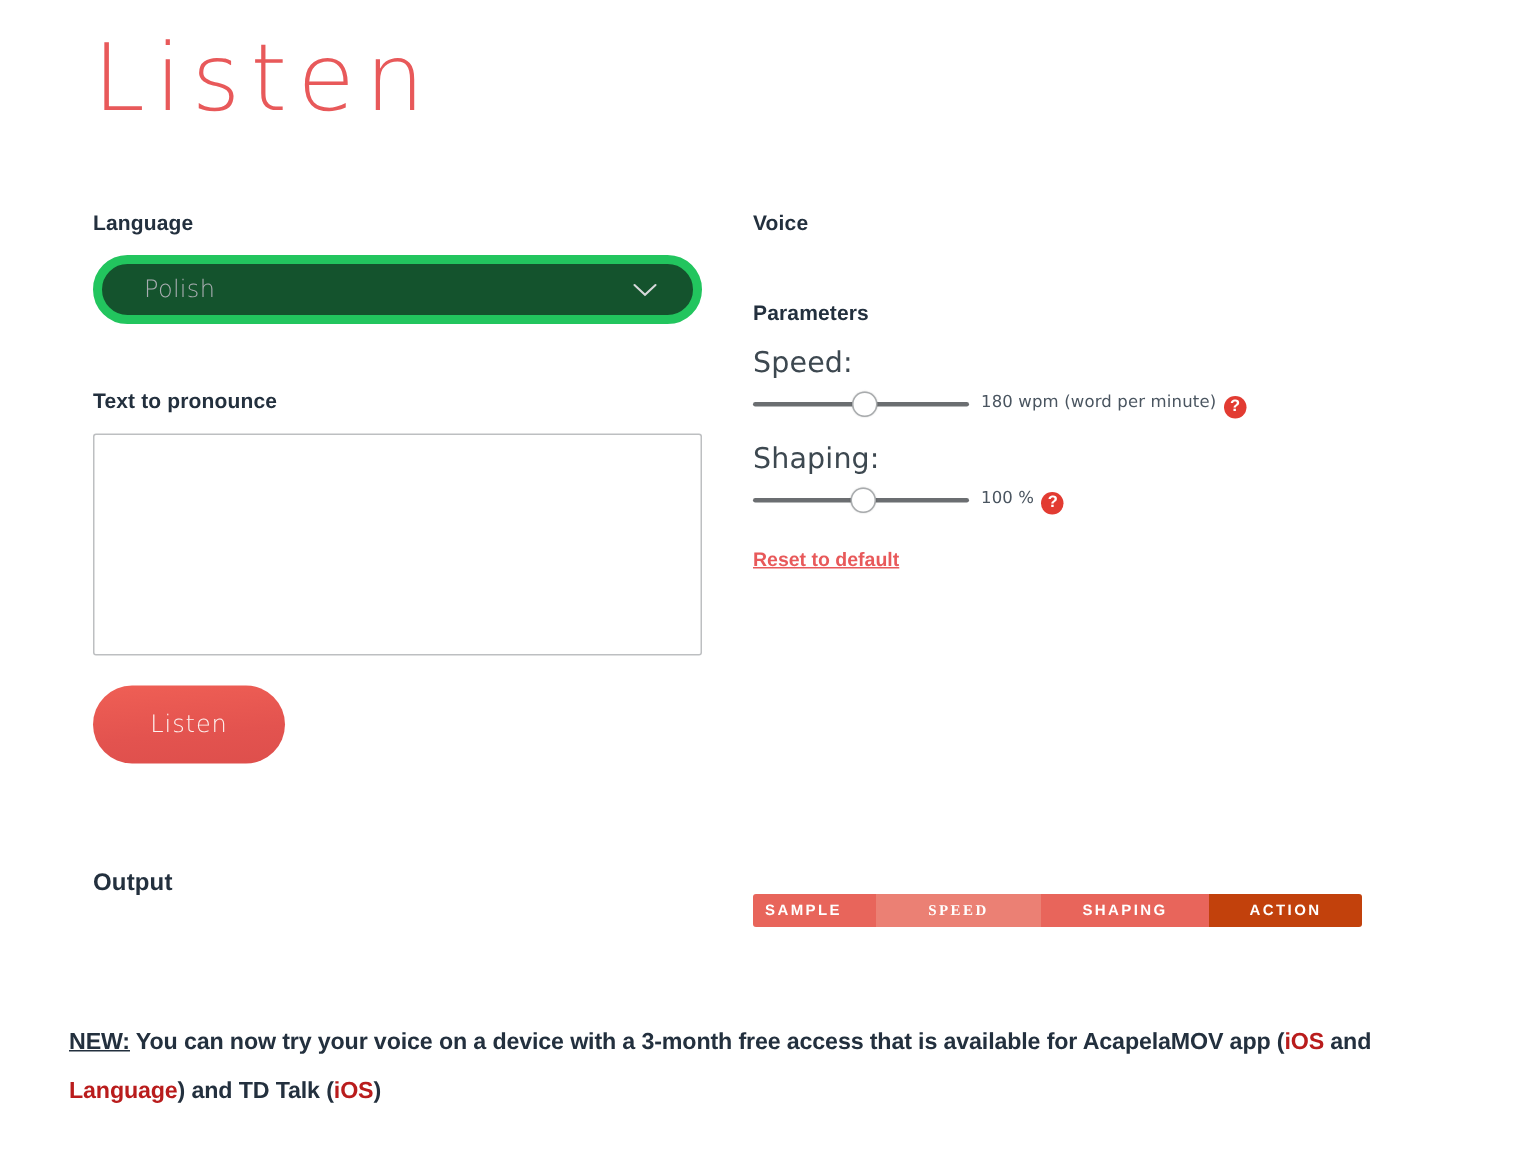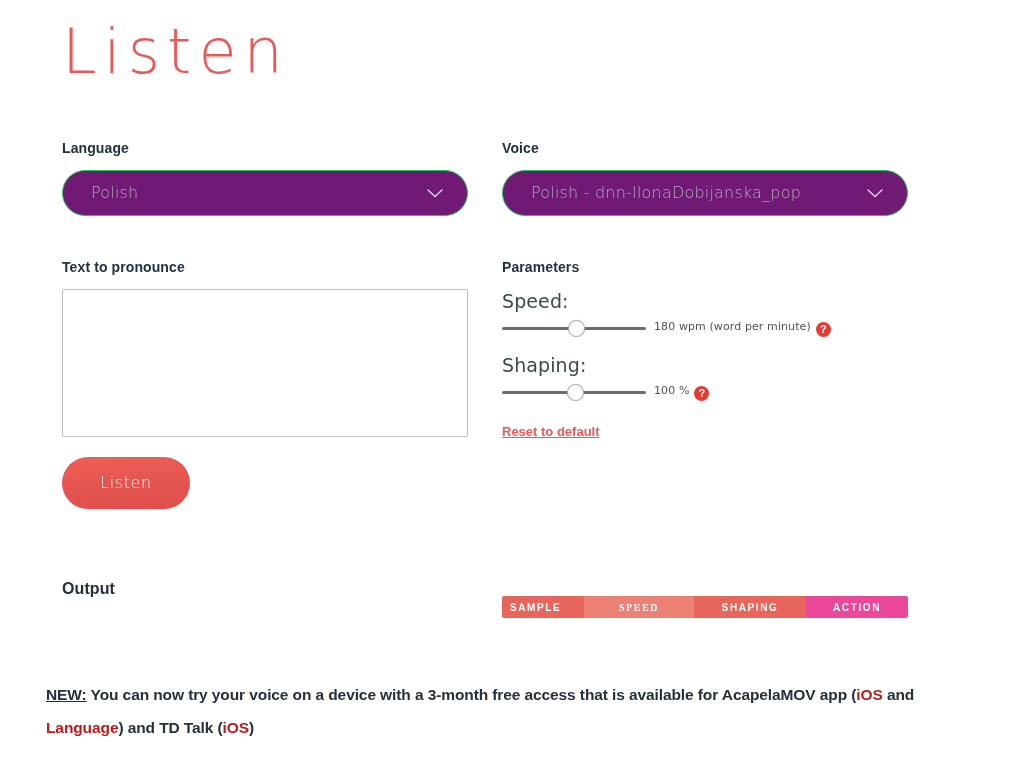--- a/index.html
+++ b/index.html
@@ -51,23 +51,23 @@
     color: #23303e;
     letter-spacing: 0.1px;
     margin: 0 0 13px 0;
     line-height: 1.2;
   }
 
   
   .select-pill {
     position: relative;
     height: 46px;
-    border: 1px solid #22c55e;
+    border: 6px solid #22c55e;
     border-radius: 23px;
-    background: #701a75;
+    background: #14532d;
     display: flex;
     align-items: center;
     padding: 0 46px 0 28px;
     cursor: pointer;
   }
   .select-pill .select-value {
     font-family: "DejaVu Sans", sans-serif;
     font-size: 16px;
     font-weight: 300;
     color: #a9adb1;
@@ -229,21 +229,21 @@
     align-items: center;
     justify-content: center;
     color: #ffffff;
     font-size: 10px;
     font-weight: bold;
     letter-spacing: 1.6px;
   }
   .th.c0 { background: #e8655b; width: 82px; justify-content: flex-start; padding-left: 8px; }
   .th.c1 { background: #eb8074; width: 110px; font-family: Liberation Serif, serif; }
   .th.c2 { background: #e8655b; width: 112px; }
-  .th.c3 { background: #ec4899; flex: 1 1 auto; }
+  .th.c3 { background: #c2410c; flex: 1 1 auto; }
 
   
   .footer-note {
     position: absolute;
     left: 46px;
     top: 678px;
     width: 900px;
     font-size: 15.5px;
     font-weight: bold;
     color: #23303e;
@@ -275,28 +275,20 @@
 
   <textarea class="textarea-box" placeholder="" style=""></textarea>
 
   <button class="listen-btn">Listen</button>
 </div>
 
 <div class="col-right">
 
   <div class="field-label">Voice</div>
 
-  <div class="select-pill">
-    <span class="select-value">Polish - dnn-IlonaDobijanska_pop</span>
-    <span class="chev">
-      <svg width="20" height="20" viewBox="0 0 20 20">
-          <path d="M3 7 L10 13.5 L17 7" fill="none" stroke="#d6d8da" stroke-width="1.4" stroke-linecap="round"></path>
-        </svg>
-    </span>
-  </div>
 
   <div class="field-label" style="margin-top:43px; margin-bottom:14px;">Parameters</div>
 
   <div class="param-name">Speed:</div>
   <div class="slider-row">
     <div class="slider">
       <div class="track"></div>
       <div class="thumb" id="speed-thumb" style="left: 52%;"></div>
     </div>
     <div class="slider-caption">

